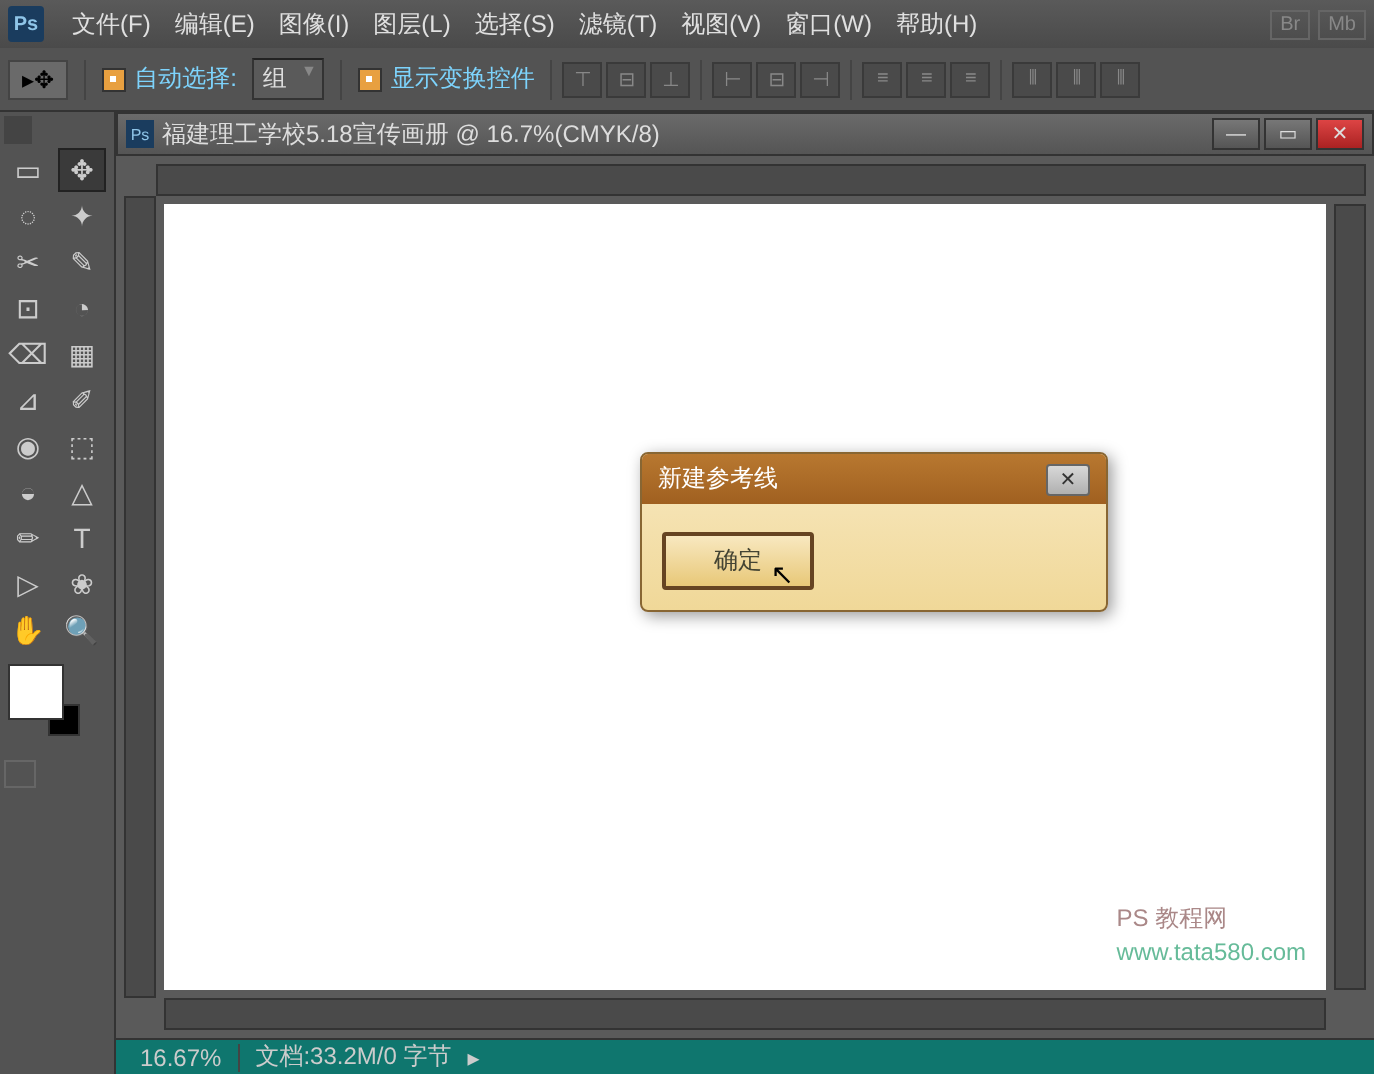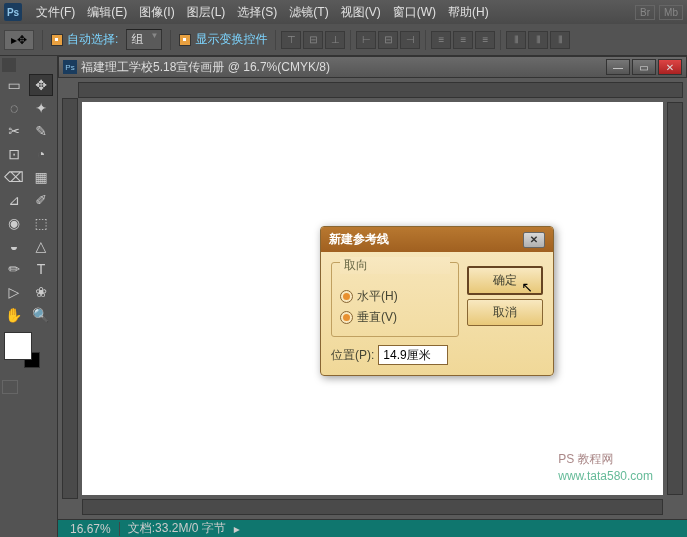--- a/index.html
+++ b/index.html
@@ -42,21 +42,21 @@
 .ruler-v{width:16px;background:#4a4a4a;border:1px solid #333;position:absolute;top:20px;bottom:20px;left:4px}
 .canvas{background:#fff;position:absolute;left:24px;top:24px;right:24px;bottom:24px}
 .watermark{position:absolute;right:10px;bottom:10px;color:#a88;font-family:cursive;font-size:16px;text-align:left;line-height:1.4}
 .wm-url{color:#6b9;font-size:12px}
 .statusbar{height:18px;background:#0f766e;border-top:1px solid #333;display:flex;align-items:center;color:#ccc;padding:0 4px}
 .zoom-val{padding:0 8px;border-right:1px solid #444}
 .doc-info{padding:0 8px}
 .scrollbar-h{height:16px;background:#4a4a4a;border:1px solid #333;position:absolute;bottom:4px;left:24px;right:24px}
 .scrollbar-v{width:16px;background:#4a4a4a;border:1px solid #333;position:absolute;top:24px;bottom:24px;right:4px}
 .dialog{position:absolute;left:320px;top:226px;width:234px;background:linear-gradient(#f8e8c0,#f0d898);border:1px solid #886633;border-radius:4px;box-shadow:2px 2px 8px rgba(0,0,0,0.4)}
-.dlg-title{background:linear-gradient(#b87830,#a06020);color:#fff;padding:4px 8px;font-weight:bold;border-radius:3px 3px 0 0;display:flex;align-items:center}
+.dlg-title{background:linear-gradient(#b87830,#a06020);color:#fff;padding:4px 8px;font-weight:normal;border-radius:3px 3px 0 0;display:flex;align-items:center}
 .dlg-close{margin-left:auto;width:22px;height:16px;background:linear-gradient(#d8d8d8,#b0b0b0);border:1px solid #666;border-radius:2px;display:flex;align-items:center;justify-content:center;font-size:10px;color:#333}
 .dlg-body{padding:10px;display:flex;gap:8px}
 .dlg-left{flex:1}
 .fieldset{border:1px solid #c0a060;border-radius:3px;padding:6px 8px 8px;margin-bottom:8px}
 .fieldset-legend{padding:0 4px;color:#664;position:relative;top:-12px;background:linear-gradient(#f8e8c0,#f6e4b8)}
 .radio-row{display:flex;align-items:center;padding:2px 0;color:#443}
 .radio{width:13px;height:13px;border-radius:50%;border:1px solid #886633;background:#f8e8c0;margin-right:4px;display:flex;align-items:center;justify-content:center}
 .radio.checked::after{content:"";width:7px;height:7px;border-radius:50%;background:#e89030}
 .pos-row{display:flex;align-items:center;color:#443}
 .pos-input{width:70px;padding:2px 4px;border:1px solid #886633;background:#fff;margin-left:4px}
@@ -183,38 +183,20 @@
     </div>
   </div>
 </div>
 
 <div class="dialog">
   <div class="dlg-title">
     <span>新建参考线</span>
     <div class="dlg-close">✕</div>
   </div>
   <div class="dlg-body">
-    <div class="dlg-left">
-      <div class="fieldset">
-        <div class="fieldset-legend">取向</div>
-        <div class="radio-row">
-          <span class="radio checked"></span>
-          <span>水平(H)</span>
-        </div>
-        <div class="radio-row">
-          <span class="radio checked"></span>
-          <span>垂直(V)</span>
-        </div>
-      </div>
-      <div class="pos-row">
-        <span>位置(P):</span>
-        <input class="pos-input" value="14.9厘米" style="">
-      </div>
-    </div>
     <div class="dlg-right">
       <div class="dlg-btn primary">
         <span>确定</span>
         <span class="cursor">↖</span>
       </div>
-      <div class="dlg-btn">取消</div>
     </div>
   </div>
 </div>
 
 </body></html>

